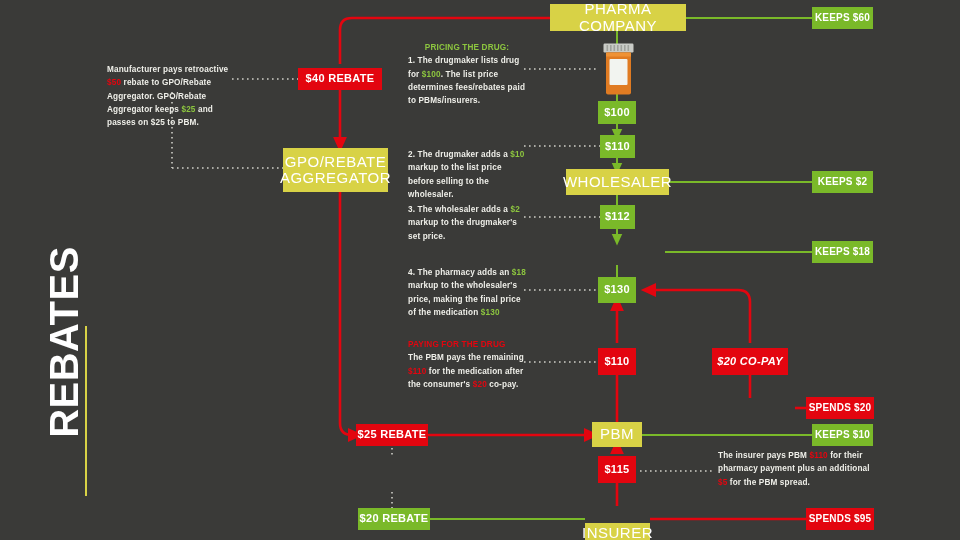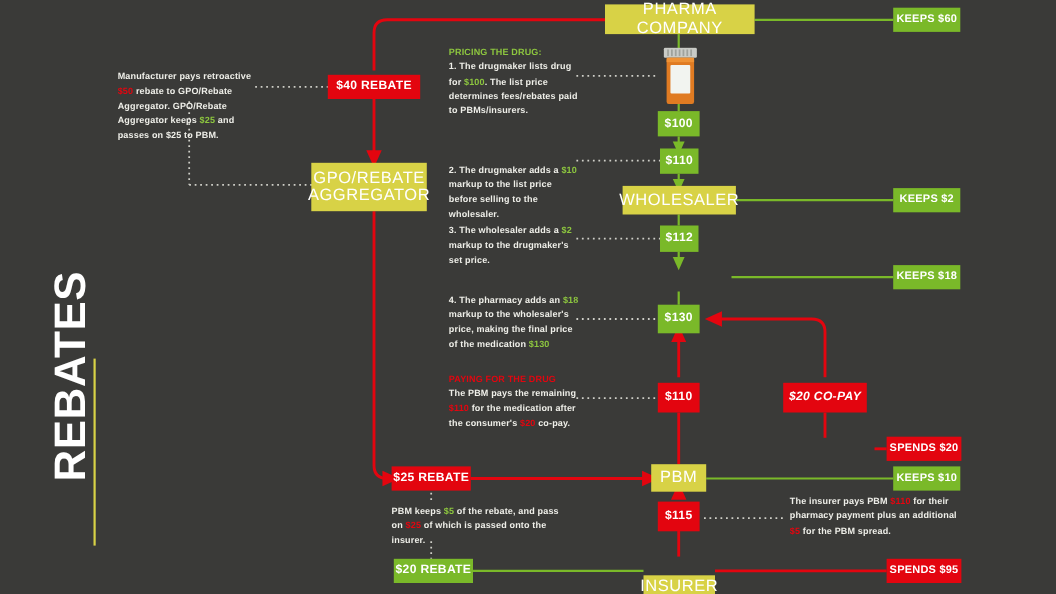--- a/index.html
+++ b/index.html
@@ -59,21 +59,21 @@
   
   .note{
     position:absolute;
     color:#efefe9;
     font-size:8.2px;
     line-height:1.62;
     font-weight:700;
     letter-spacing:.15px;
     z-index:6;
   }
-  .note .hdr-green{color:#8dc63f;display:block;}
+  .note .hdr-green{color:#8dc63f;display:block;text-align:center;}
   .note .hdr-red{color:#e3050f;display:block;}
   .g{color:#8dc63f;}
   .r{color:#e3050f;}
 
   
   #rebates-title{
     position:absolute;
     left:-31px;top:312px;
     width:190px;height:60px;
     transform:rotate(-90deg);
@@ -238,21 +238,18 @@
   </div>
 
   <div class="note" style="left:408px;top:266px;width:118px;">
     <span>4. The pharmacy adds an </span><span class="g">$18</span><span> markup to the wholesaler's price, making the final price of the medication </span><span class="g">$130</span>
   </div>
 
   <div class="note" style="left:408px;top:338px;width:118px;">
     <span class="hdr-red">PAYING FOR THE DRUG</span><span>The PBM pays the remaining </span><span class="r">$110</span><span> for the medication after the consumer's </span><span class="r">$20</span><span> co-pay.</span>
   </div>
 
-  <div class="note" style="left:356px;top:458px;width:160px;">
-    <span>PBM keeps </span><span class="g">$5</span><span> of the rebate, and pass on </span><span class="r">$25</span><span> of which is passed onto the insurer.</span>
-  </div>
 
   <div class="note" style="left:718px;top:449px;width:160px;">
     <span>The insurer pays PBM </span><span class="r">$110</span><span> for their pharmacy payment plus an additional </span><span class="r">$5</span><span> for the PBM spread.</span>
   </div>
 
 </div>
 
 </body></html>

